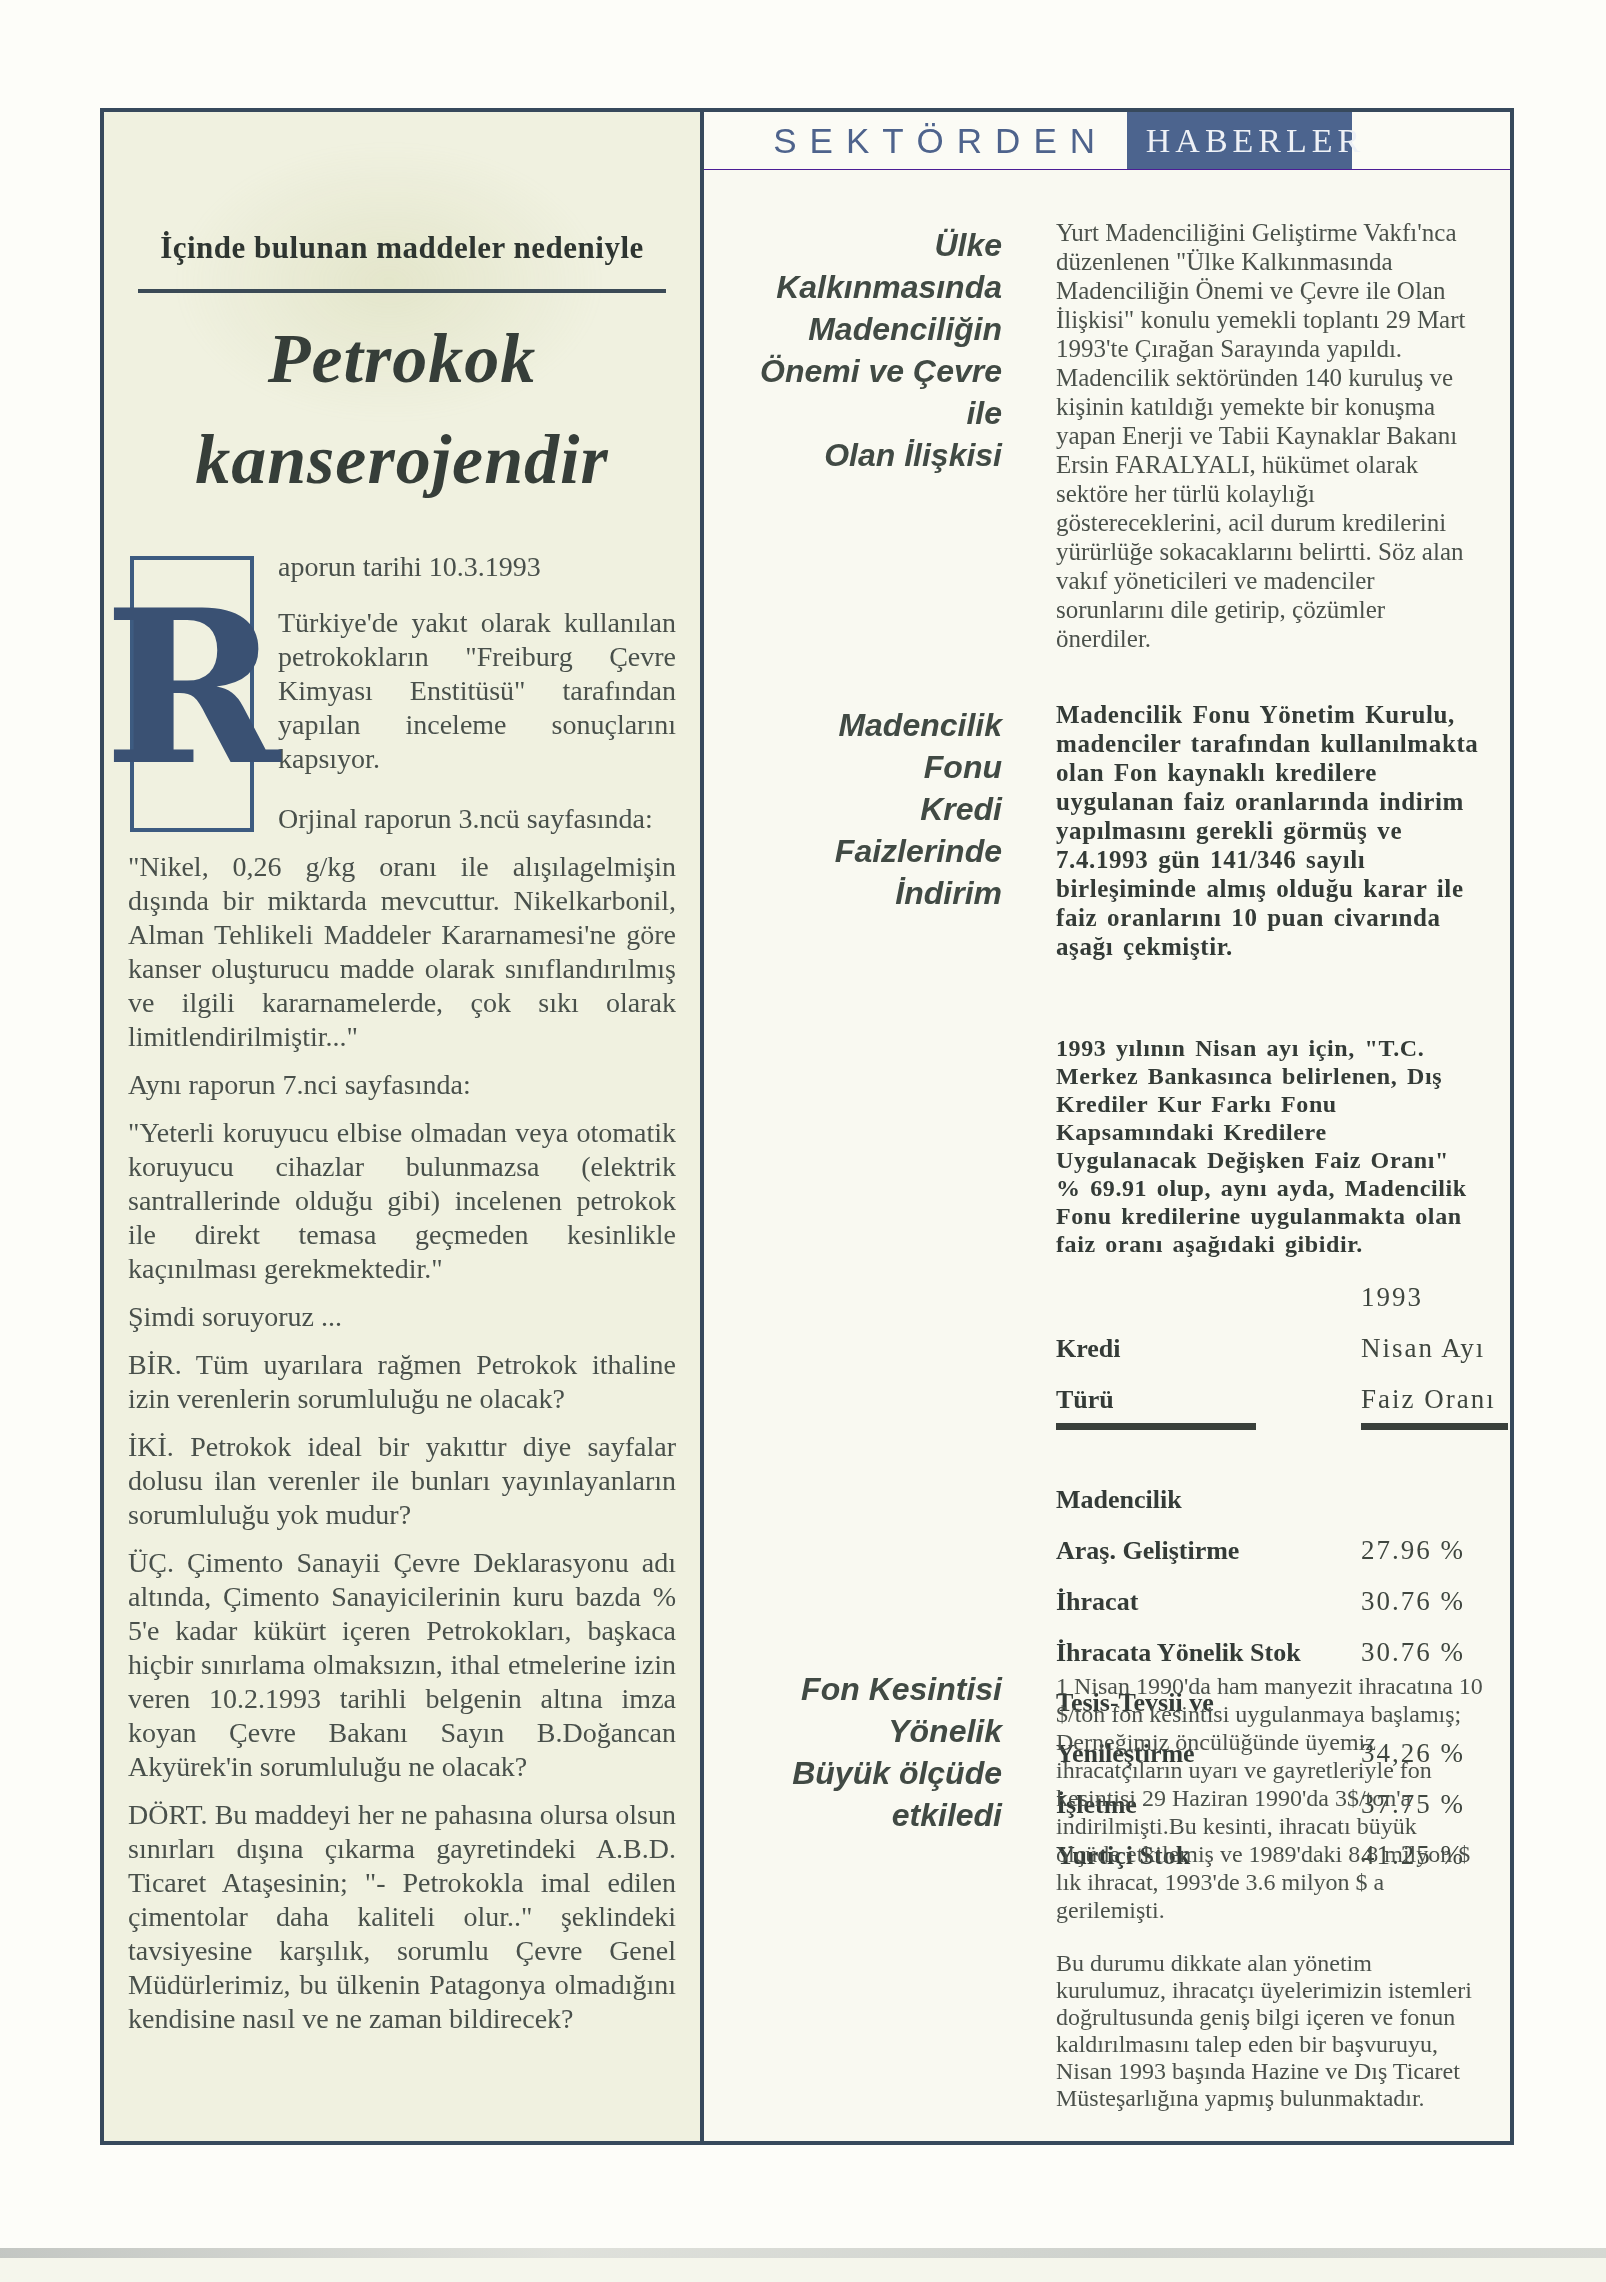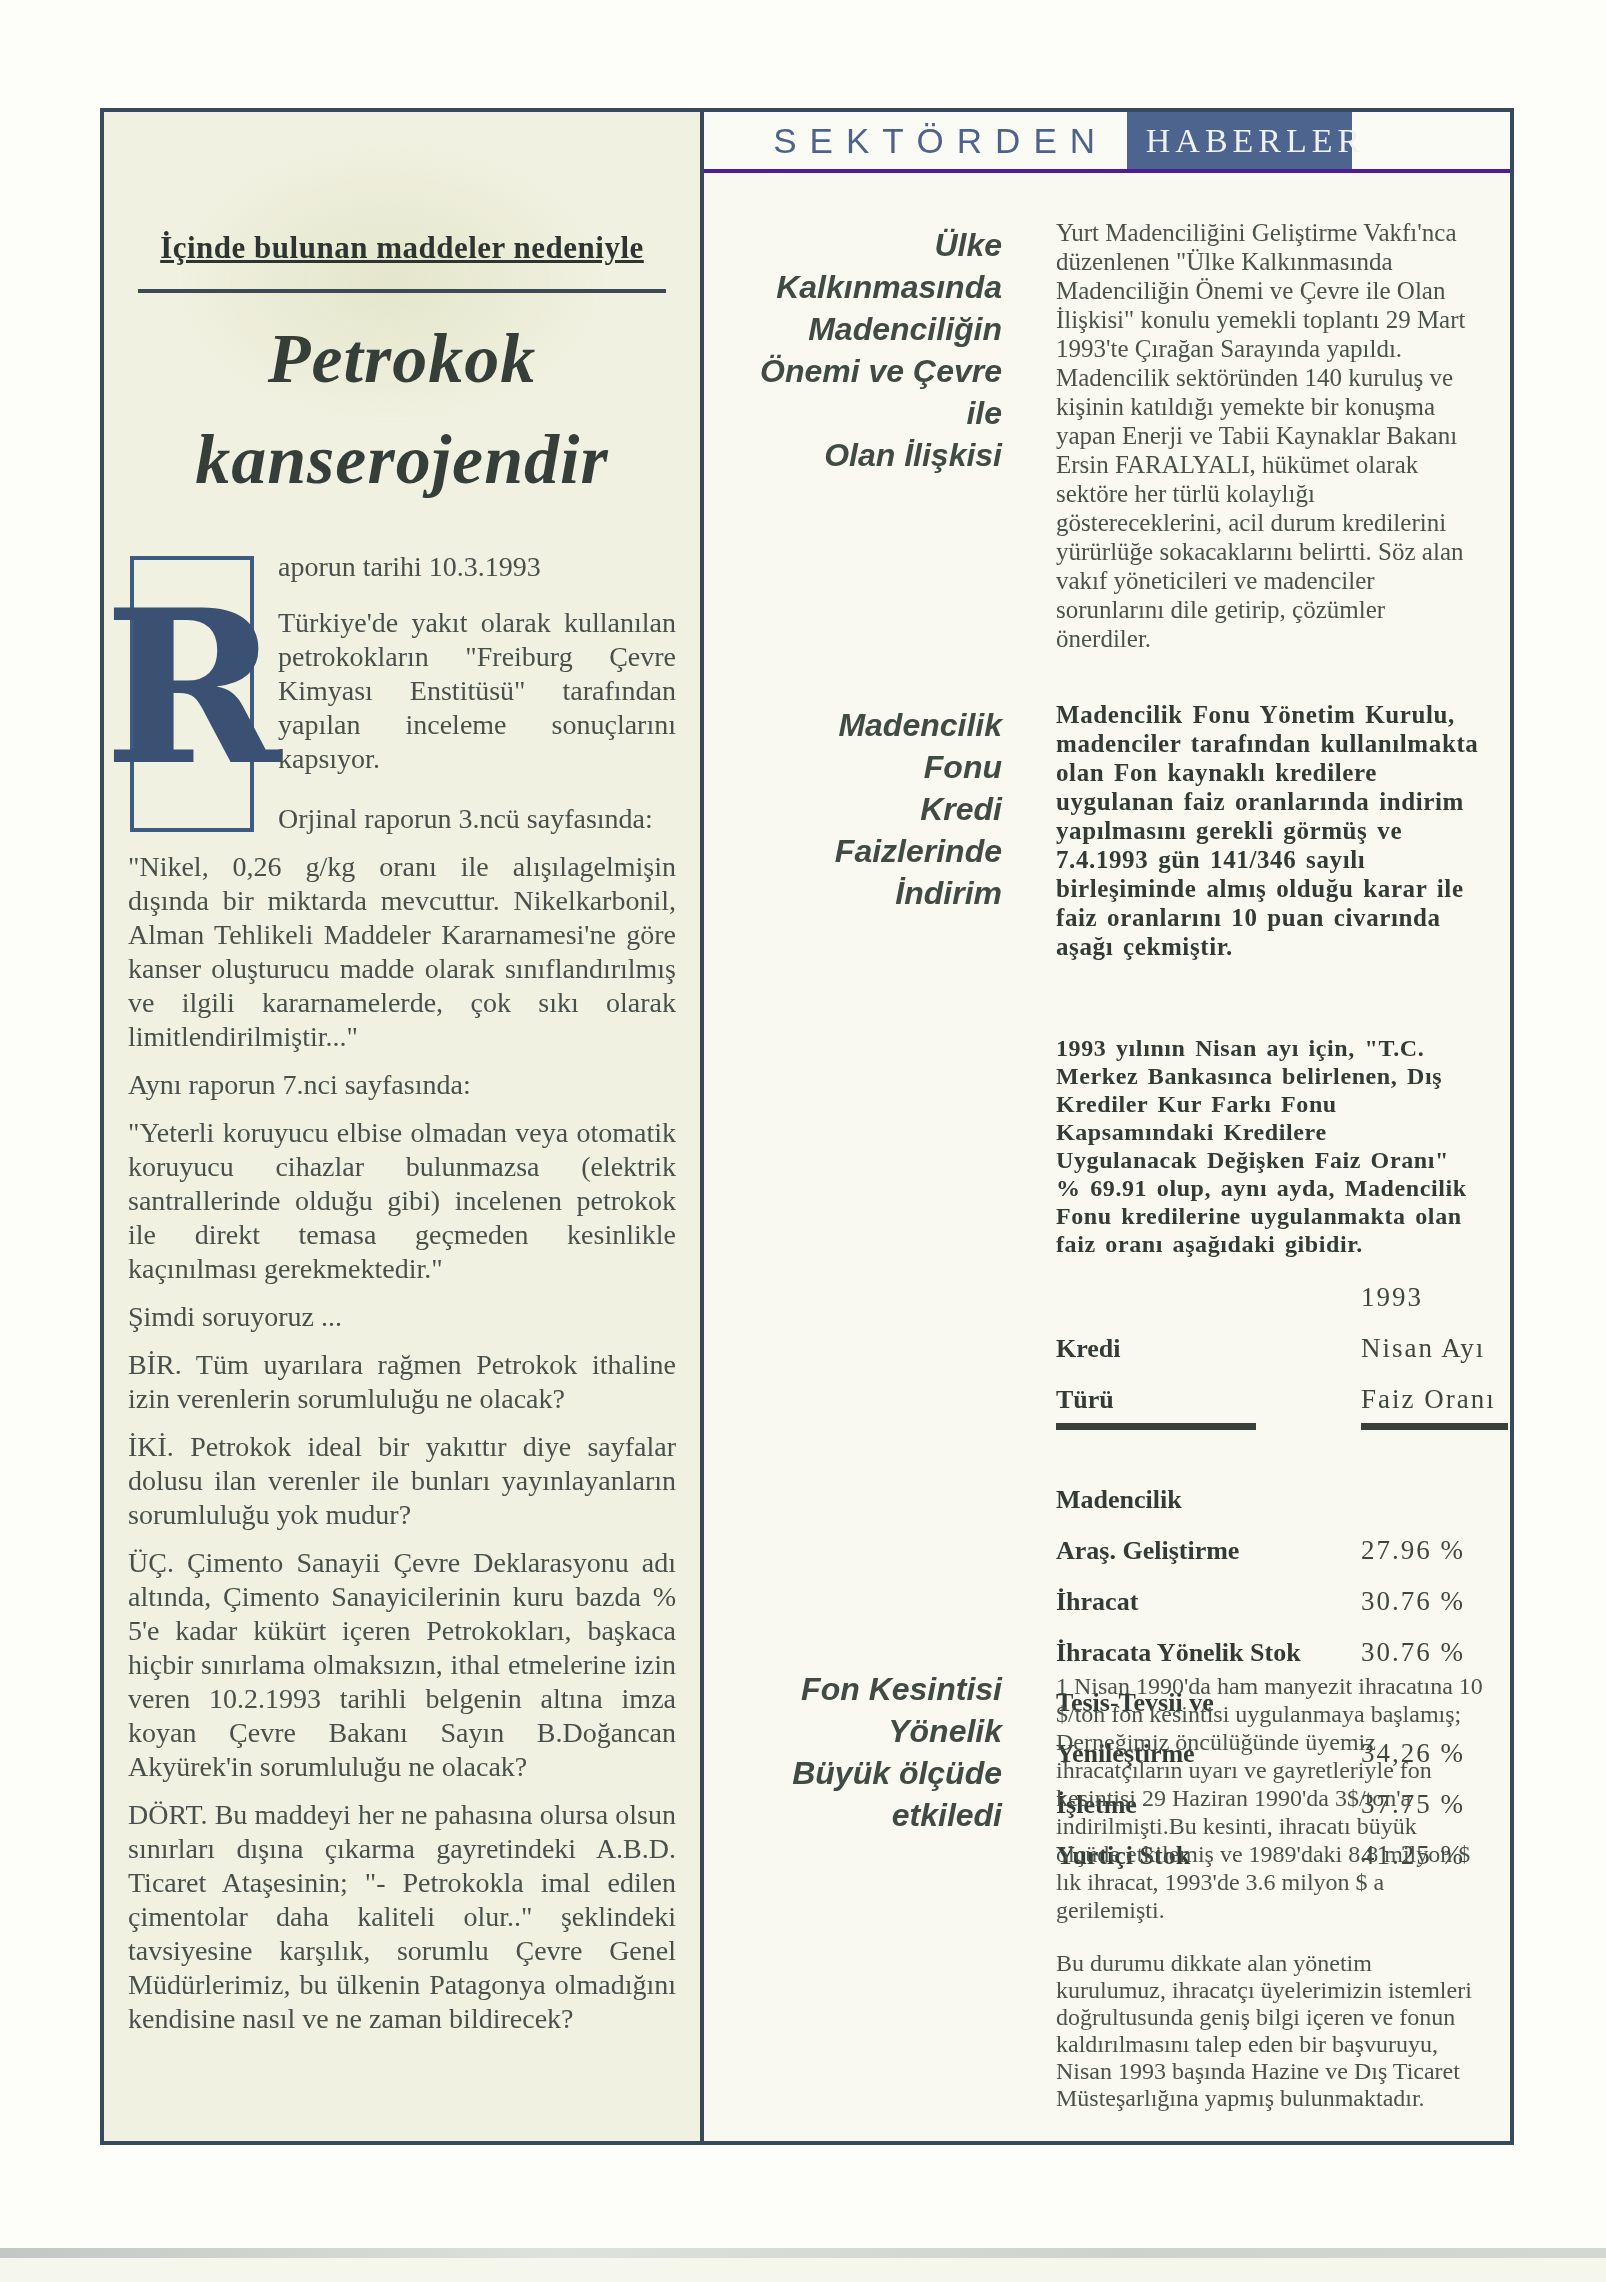--- a/index.html
+++ b/index.html
@@ -20,21 +20,21 @@
   .divider{
     position:absolute;left:596px;top:0;width:4px;height:100%;background:#37495c;
   }
   .ghost-blob{
     position:absolute;left:70px;top:30px;width:430px;height:280px;
     background:radial-gradient(ellipse at center, rgba(186,192,130,0.22), rgba(186,192,130,0) 70%);
     filter:blur(5px);
   }
   .kicker{
     position:absolute;top:118px;left:28px;width:540px;text-align:center;
-    font-size:31px;font-weight:bold;color:#2e3531;letter-spacing:.5px;text-decoration:underline;
+    font-size:31px;font-weight:bold;color:#2e3531;letter-spacing:.5px;
   }
   .kicker-rule{
     position:absolute;top:177px;left:34px;width:528px;height:4px;background:#3b4a56;
   }
   .headline{
     position:absolute;top:196px;left:0;width:100%;text-align:center;
     font-style:italic;font-weight:bold;font-size:70px;line-height:101px;
     color:#363e39;white-space:pre-line;letter-spacing:1px;
   }
   .article-body{
@@ -54,21 +54,21 @@
   }
   .lead-first{margin-bottom:22px !important;text-align:left !important;}
   .lead-note{margin-top:26px !important;text-align:left !important;}
   .clear{clear:both;height:0;}
   
   .right-col{
     position:absolute;left:600px;top:0;width:806px;height:100%;background:#f9f9f1;
   }
   .col-header{
     position:absolute;top:0;left:0;width:100%;height:57px;
-    border-bottom:4px solid #4c1d95;background:#fbfbf5;
+    border-bottom:1px solid #4c1d95;background:#fbfbf5;
   }
   .sektorden{
     position:absolute;right:402px;top:50%;transform:translateY(-50%);
     font-family:"Liberation Sans", sans-serif;font-size:35px;color:#4e638c;
     letter-spacing:13px;white-space:nowrap;
   }
   .haberler-box{
     position:absolute;left:423px;top:0;width:193px;height:57px;
     background:#4c648e;color:#eef1f6;display:flex;align-items:center;justify-content:center;
     font-family:Liberation Serif, serif;font-size:34px;letter-spacing:5px;padding-left:32px;

